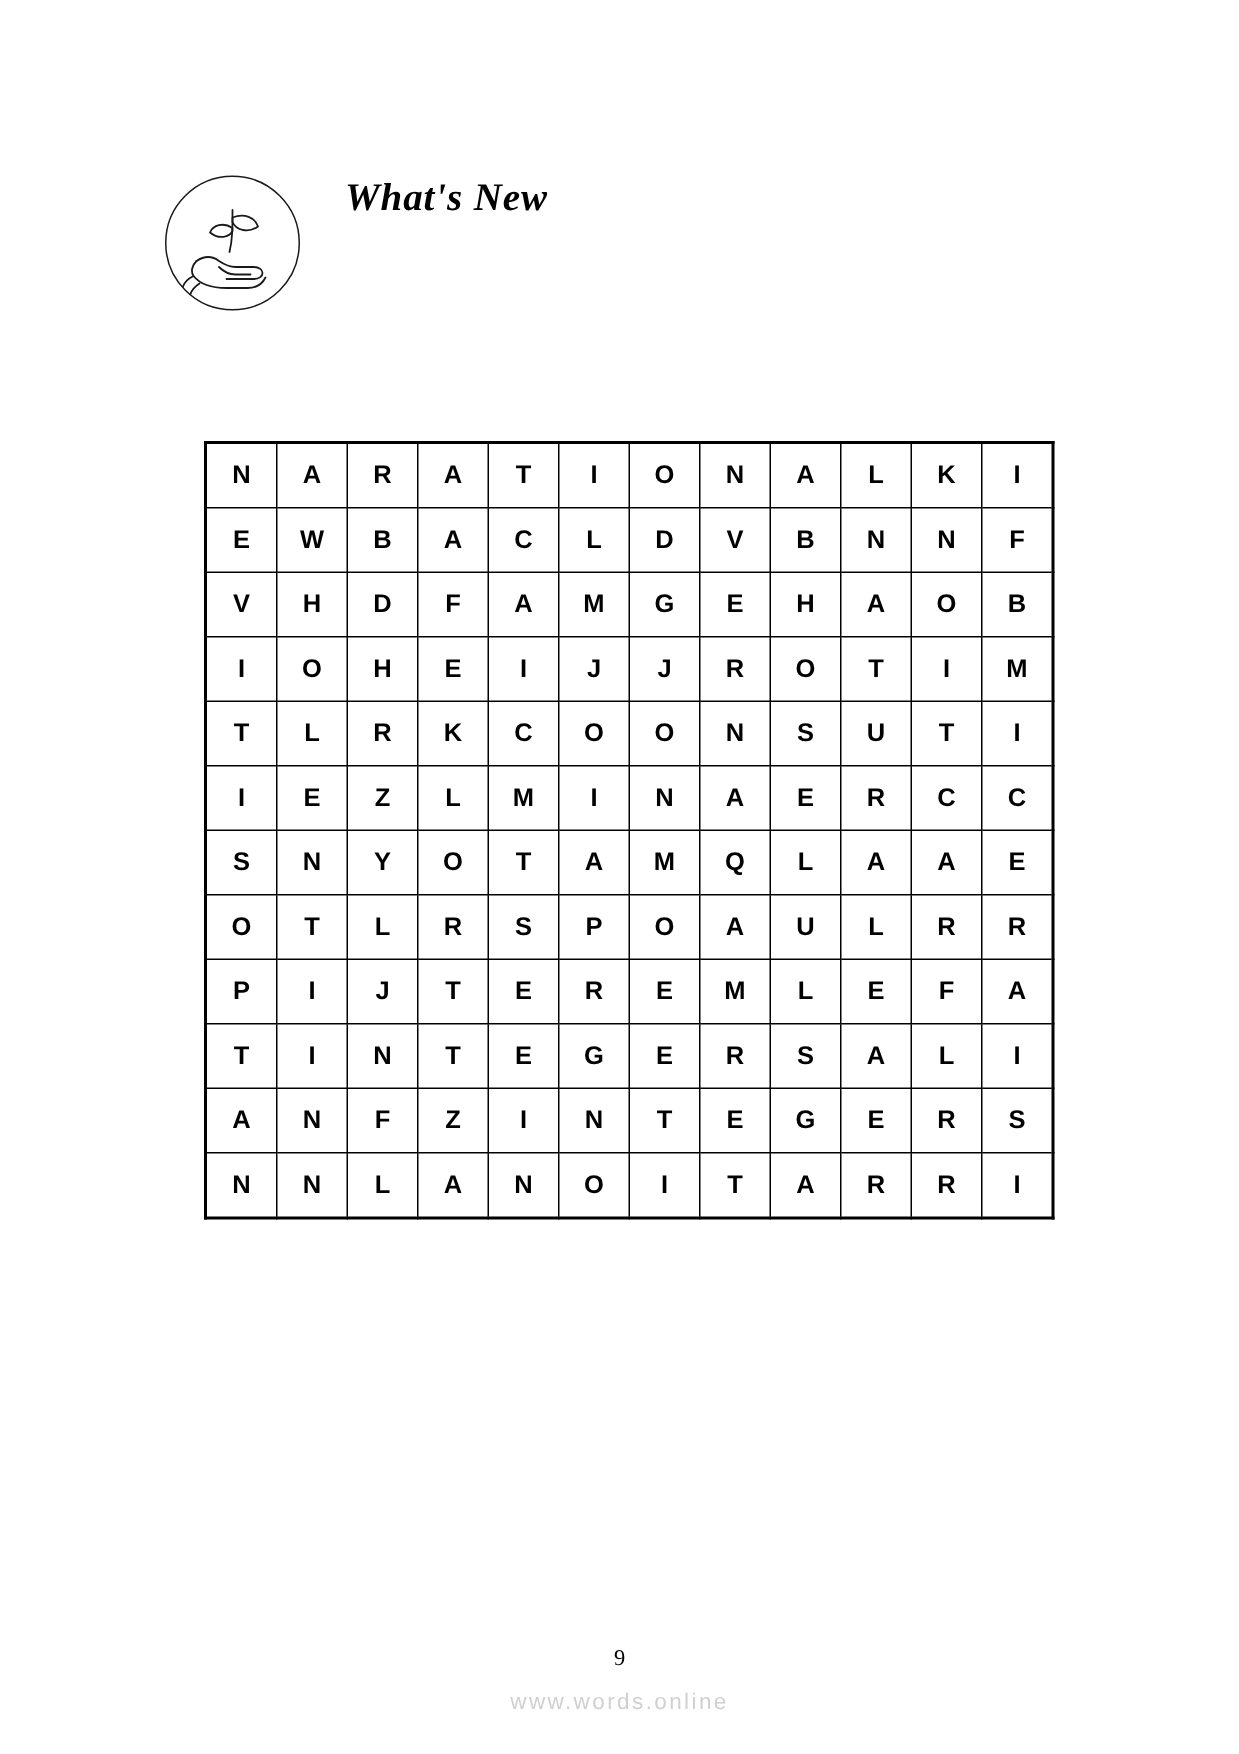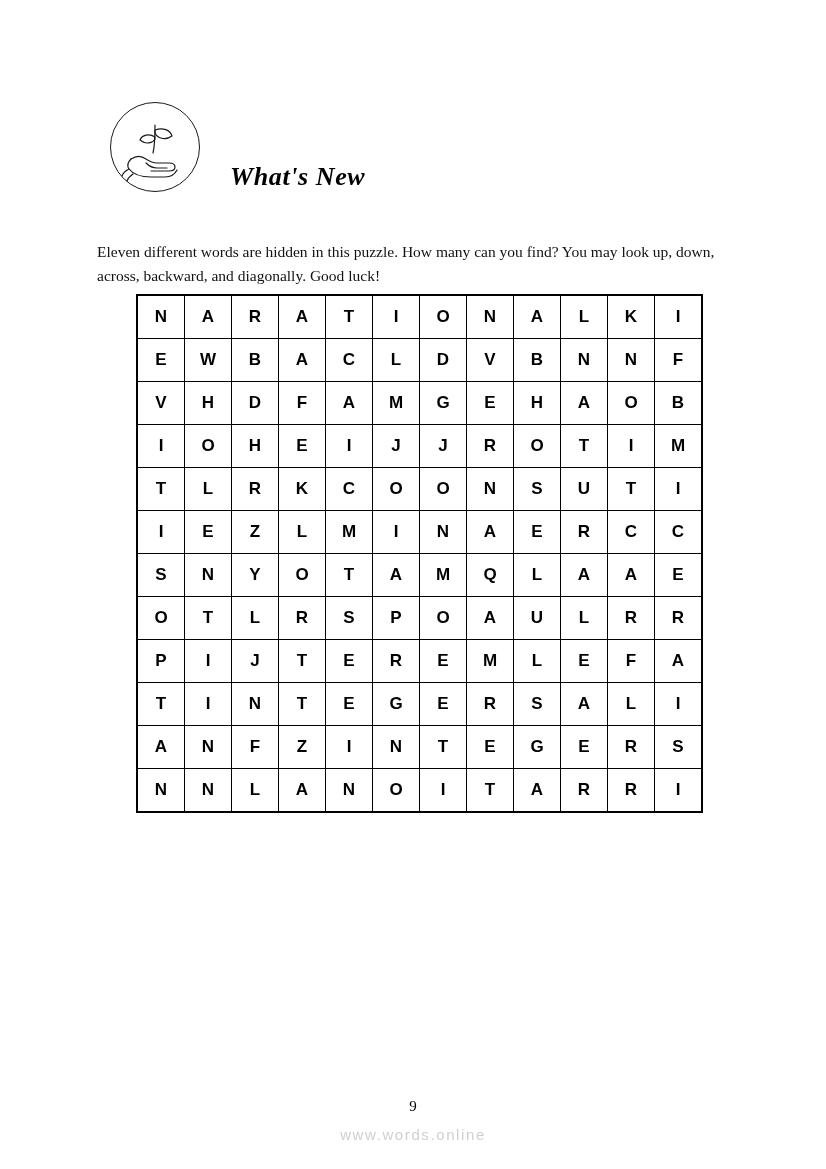--- a/index.html
+++ b/index.html
@@ -18,23 +18,23 @@
 
   .page {
     position: absolute;
     inset: 0;
   }
 
   
   .header {
     position: absolute;
     left: 110px;
-    top: 102px;
+    top: 117px;
     display: flex;
-    align-items: flex-end;
+    align-items: flex-start;
   }
   .logo-circle {
     width: 88px;
     height: 88px;
     border: 1.6px solid #1a1a1a;
     border-radius: 50%;
     position: relative;
     flex: 0 0 auto;
   }
   .logo-circle svg {
@@ -130,21 +130,20 @@
           <path d="M35 60 C38 63, 41 65, 46 65 L56 65"></path>
 
           <path d="M18 66 C14 68, 12 70, 11 73"></path>
           <path d="M22 71 C19 73, 17 75, 16 78"></path>
         </g>
       </svg>
     </div>
     <div class="header-title">What's New</div>
   </div>
 
-  <p class="instructions">Eleven different words are hidden in this puzzle. How many can you find? You may look up, down, across, backward, and diagonally. Good luck!</p>
 
   <div class="grid-wrap">
     <table class="puzzle">
       <tbody>
           <tr>
             <td>N</td>
             <td>A</td>
             <td>R</td>
             <td>A</td>
             <td>T</td>

